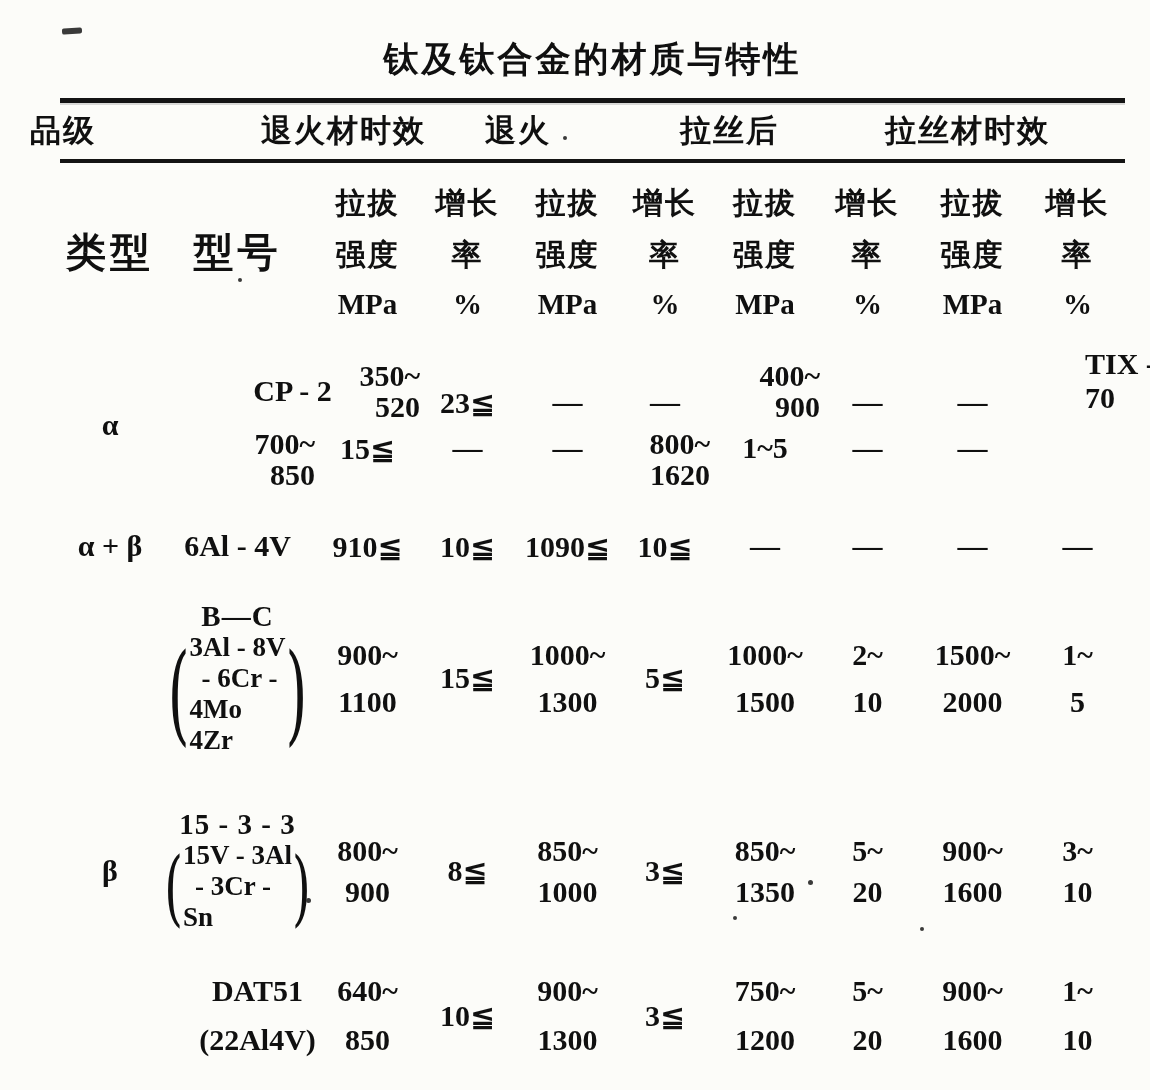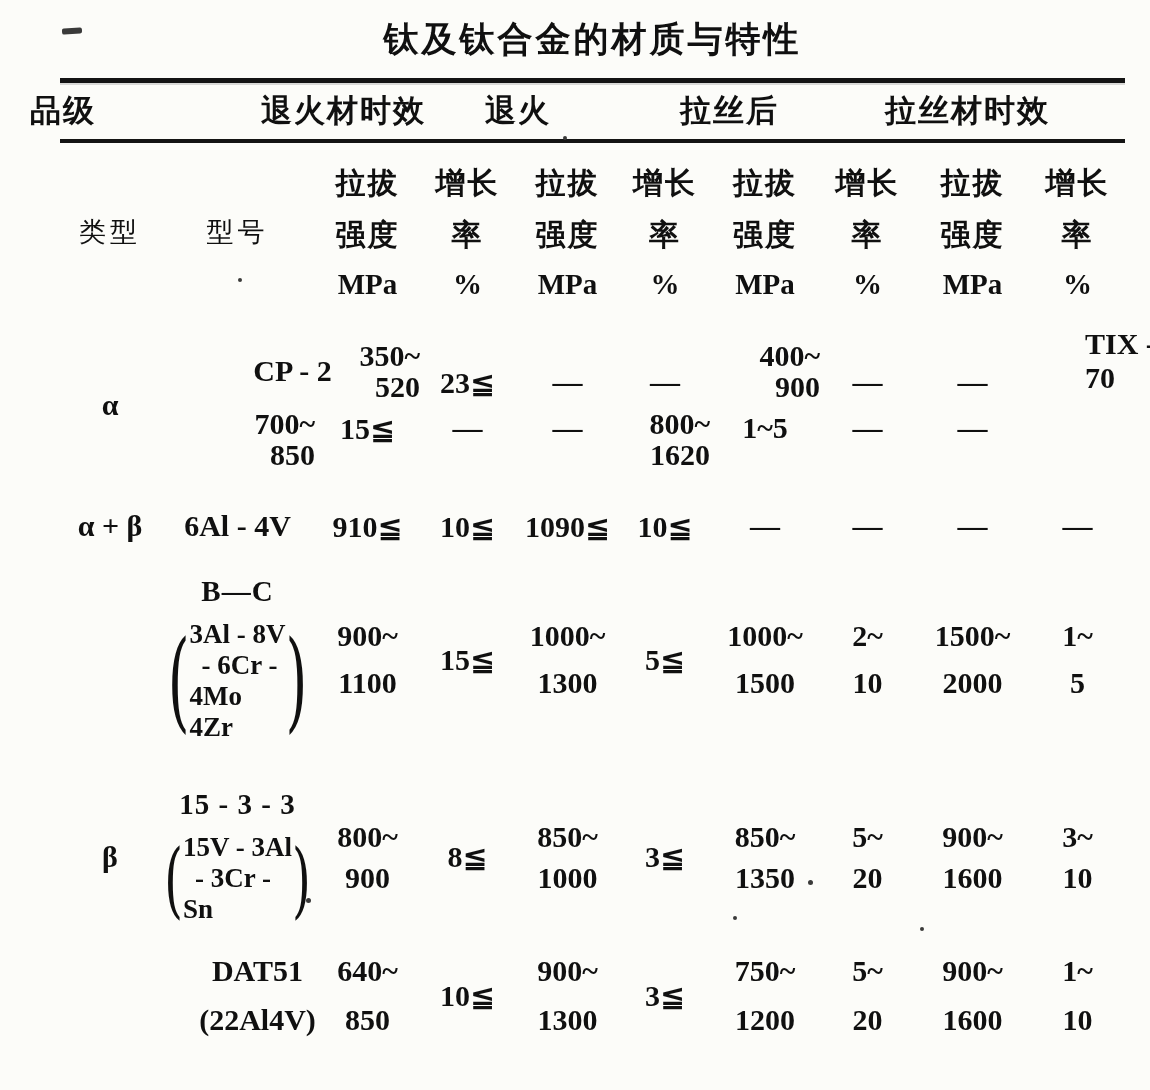--- a/index.html
+++ b/index.html
@@ -2,33 +2,33 @@
 <html><head>
 <meta charset="utf-8">
 <style>
   html,body{margin:0;padding:0;background:#e8e8e6;}
   .page{
     position:relative;width:1150px;height:1090px;background:#fcfcf9;
     overflow:hidden;color:#101010;
     font-family:"Liberation Serif","DejaVu Serif","DejaVu Sans",serif;
   }
   .content{position:absolute;left:60px;top:0;width:1065px;}
-  .title{margin:0;padding-top:16px;text-align:center;font-size:35px;font-weight:700;letter-spacing:3px;}
+  .title{margin:0;padding-top:36px;text-align:center;font-size:35px;font-weight:700;letter-spacing:3px;}
   .rule{background:#141414;}
   .rule.thick{height:5px;margin-top:15px;box-shadow:0 2px 0 rgba(20,20,20,.15);}
   .rule.thin{height:4px;}
 
   .grid-row{display:grid;grid-template-columns:100px 155px 105px 95px 105px 90px 110px 95px 115px 95px;}
 
   .hdr-groups{height:56px;align-items:center;}
   .grp{grid-column:span 2;text-align:left;font-size:31px;font-weight:700;transform:translateX(-30px);letter-spacing:2px;}
   .grp.aged{transform:translateX(-54px);}
 
   .subhdr{margin-top:14px;height:150px;}
-  .hcell{display:flex;align-items:center;justify-content:center;font-size:27px;font-weight:400;letter-spacing:4px;}
+  .hcell{display:flex;align-items:center;justify-content:center;font-size:40px;font-weight:700;letter-spacing:4px;}
   .stack3{display:flex;flex-direction:column;align-items:center;font-weight:700;}
   .stack3 .sl{height:52px;display:flex;align-items:center;font-size:30px;letter-spacing:2px;}
   .stack3 .su{height:46px;display:flex;align-items:center;font-size:29px;letter-spacing:0;}
 
   .c{display:flex;flex-direction:column;justify-content:center;align-items:center;font-size:30px;font-weight:700;}
   .ln{line-height:31px;display:block;}
   .dash{letter-spacing:0;}
 
   .row-alpha{margin-top:30px;grid-template-rows:68px 68px;}
   .span2{grid-row:1/3;}
@@ -41,21 +41,21 @@
   .shift-r-up{transform:translate(55px,-10px);}
 
   .row-ab{margin-top:30px;height:46px;}
   .row-bc{margin-top:26px;height:165px;}
   .row-bc .c{gap:16px;}
   .row-beta{margin-top:48px;height:112px;}
   .row-beta .c{gap:10px;}
   .row-dat{margin-top:50px;height:90px;}
   .row-dat .c{gap:18px;}
 
-  .model-block{display:flex;flex-direction:column;align-items:center;justify-content:center;gap:12px !important;}
+  .model-block{display:flex;flex-direction:column;align-items:center;justify-content:center;gap:0 !important;}
   .model-label{font-size:29px;font-weight:700;line-height:32px;letter-spacing:1px;}
   .bracket{display:flex;align-items:center;}
   .paren{font-weight:400;line-height:1;display:inline-block;font-family:"DejaVu Serif",serif;}
   .p4{font-size:56px;transform:scaleY(1.95);}
   .p3{font-size:48px;transform:scaleY(1.7);}
   .blines{display:flex;flex-direction:column;align-items:flex-start;font-size:27px;font-weight:700;line-height:28px;}
   .blines .b2{padding-left:12px;}
   .shift-r-sm{transform:translateX(20px);}
 
   .noise{position:absolute;background:#3a3a3a;border-radius:50%;}

